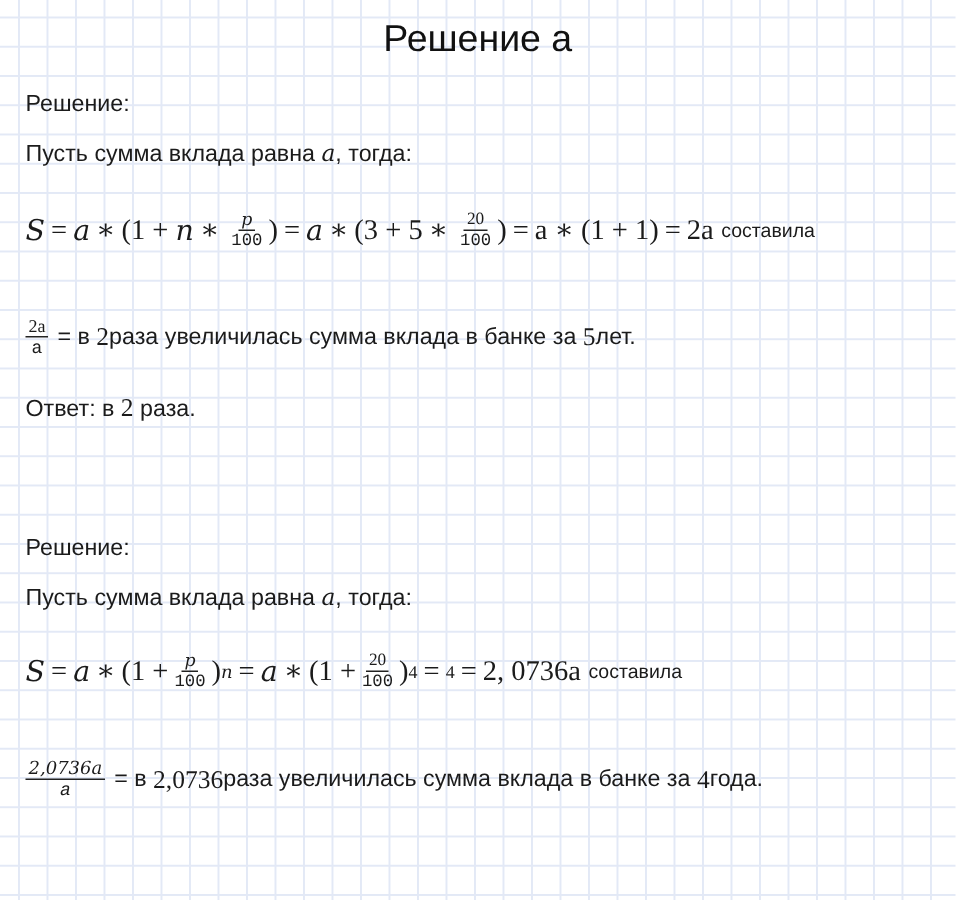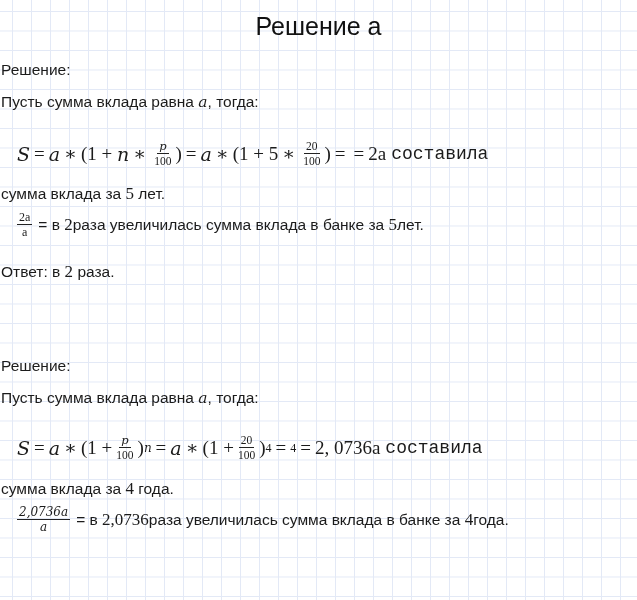--- a/index.html
+++ b/index.html
@@ -14,36 +14,36 @@
     font-family: "Liberation Sans", "DejaVu Sans", sans-serif;
     color: #1b1b1b;
     position: relative;
   }
   .page { position: absolute; left: 0; top: 0; width: 637px; height: 600px; }
   h2 {
     position: absolute; left: 0; width: 637px; margin: 0;
     text-align: center; font-weight: 400; font-size: 25px; color: #111;
   }
   .line {
-    position: absolute; left: 1px; font-size: 15.5px; white-space: nowrap;
+    position: absolute; left: 17px; font-size: 15.5px; white-space: nowrap;
     line-height: 20px;
   }
   .mi { font-family: "DejaVu Serif", "Liberation Serif", serif; font-style: italic; }
   .formula {
     position: absolute; left: 17px; white-space: nowrap; font-size: 19px;
     font-family: "Liberation Serif", "DejaVu Serif", serif;
     display: flex; align-items: center;
   }
-  .formula .txt { font-family: Liberation Mono, monospace; font-size: 18px; margin-left: 5px; }
+  .formula .txt { font-family: Liberation Sans, sans-serif; font-size: 13px; margin-left: 5px; }
   .frac {
     display: inline-flex; flex-direction: column; align-items: center;
     vertical-align: middle; margin: 0 2px; font-size: 11.5px; line-height: 12px;
   }
   .frac .num { padding: 0 2px 1px; border-bottom: 1px solid #222; }
-  .frac .den { padding: 1px 2px 0; }
+  .frac .den { padding: 1px 2px 0; font-family: Liberation Mono, monospace; }
   sup { font-size: 12px; vertical-align: 9px; line-height: 0; }
   .op { margin: 0 4px; }
   .fracline { position: absolute; left: 17px; display: flex; align-items: center; white-space: nowrap; font-size: 15.5px; }
   .fracline .frac { font-family: "Liberation Serif", serif; font-size: 12px; margin-right: 6px; margin-left: 0; }
   .num-serif { font-family: "Liberation Serif", serif; font-size: 17px; }
 </style>
 </head>
 <body>
 
 <div class="page">
@@ -64,36 +64,34 @@
     <span>(1 +</span>&nbsp;<span class="mi">n</span>
     <span class="op">∗</span>
     <span class="frac">
         <span class="num mi">p</span>
         <span class="den">100</span>
       </span>
     <span>)</span>
     <span class="op">=</span>
     <span class="mi">a</span>
     <span class="op">∗</span>
-    <span>(1 + 5</span>
+    <span>(3 + 5</span>
     <span class="op">∗</span>
     <span class="frac">
         <span class="num">20</span>
         <span class="den">100</span>
       </span>
     <span>)</span>
     <span class="op">=</span>
+    <span>a ∗ (1 + 1)</span>
     <span class="op">=</span>
     <span>2a</span>
     <span class="txt">составила</span>
   </div>
 
-  <div class="line" style="top:184px">
-    <span>сумма вклада за </span><span class="num-serif">5</span><span> лет.</span>
-  </div>
 
   <div class="fracline" style="top:211px">
     <span class="frac">
         <span class="num">2a</span>
         <span class="den">a</span>
       </span>
     <span>= в </span>&nbsp;<span class="num-serif">2</span><span> раза увеличилась сумма вклада в банке за </span>&nbsp;<span class="num-serif">5</span><span> лет.</span>
   </div>
 
   <div class="line" style="top:262px">
@@ -129,23 +127,20 @@
       </span>
     <span>)</span>
       <sup>4</sup>
     <span class="op">=</span>
       <sup>4</sup>
     <span class="op">=</span>
     <span>2, 0736a</span>
     <span class="txt">составила</span>
   </div>
 
-  <div class="line" style="top:479px">
-    <span>сумма вклада за </span><span class="num-serif">4</span><span> года.</span>
-  </div>
 
   <div class="fracline" style="top:506px">
     <span class="frac">
         <span class="num mi">2,0736a</span>
         <span class="den mi">a</span>
       </span>
     <span>= в </span>&nbsp;<span class="num-serif">2,0736</span><span> раза увеличилась сумма вклада в банке за </span>&nbsp;<span class="num-serif">4</span><span> года.</span>
   </div>
 
 

